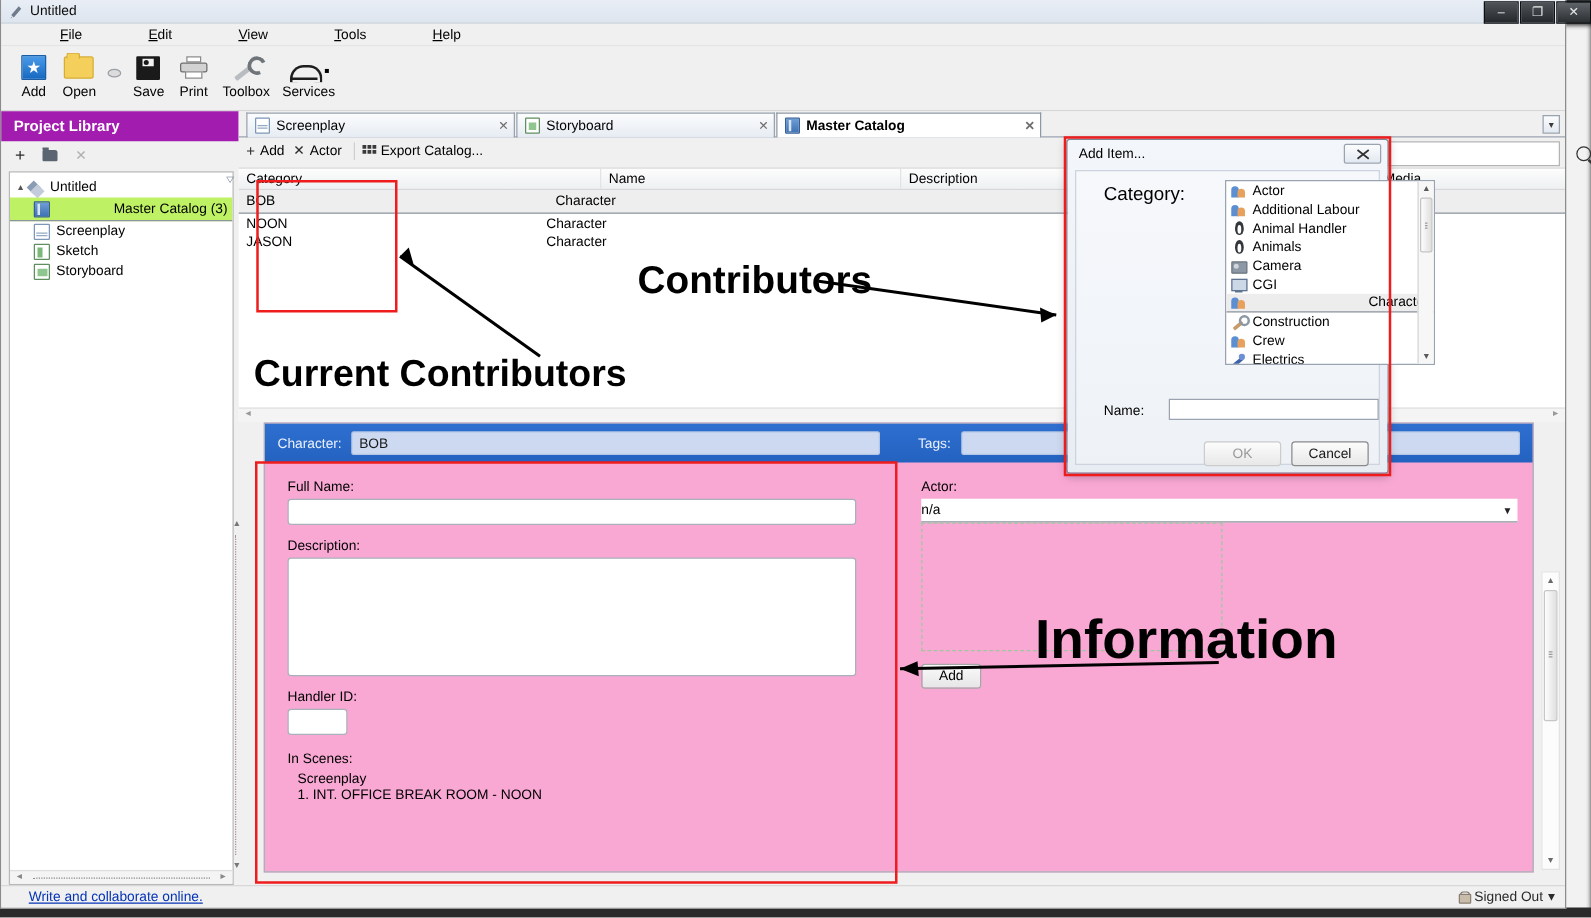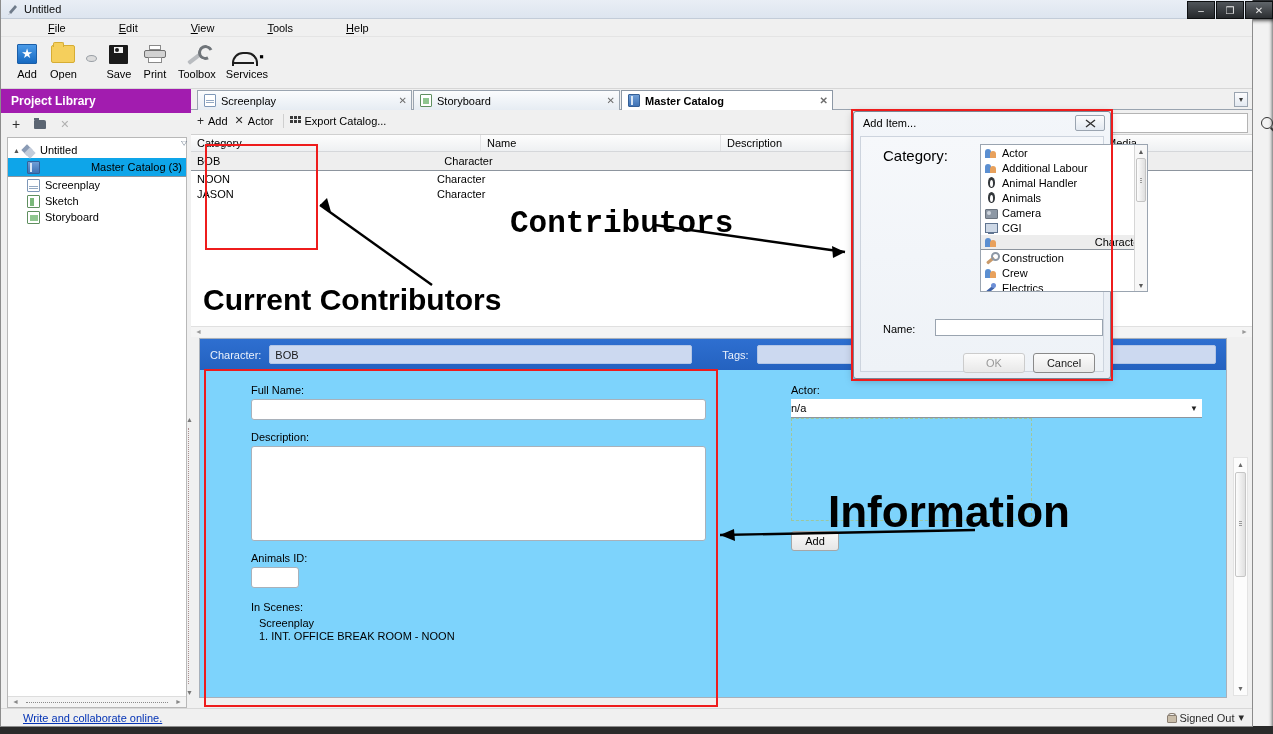--- a/index.html
+++ b/index.html
@@ -131,21 +131,21 @@
   }
   .pl-plus{font-size:14px;color:#2b2b2b;}
   .pl-folder{width:12px;height:9px;background:#5b6572;border-radius:1px 2px 1px 1px;position:relative;}
   .pl-folder:before{content:"";position:absolute;left:0;top:-2px;width:5px;height:2px;background:#5b6572;}
   .pl-x{color:#b0b0b0;font-size:11px;}
   #pl-tree {
     flex:1; margin:2px 4px 0 6px; background:#fff; border:1px solid #b8b8b8;
     padding:4px 0 0 0; overflow:hidden; position:relative;
   }
   .tree-row { display:flex; align-items:center; height:16px; padding-left:5px; font-size:11px; }
-  .tree-row.sel { background:#0ea5e9; }
+  .tree-row.sel { background:#bef264; }
   .tri { width:9px; font-size:7px; color:#555; }
   .tree-ind { padding-left:19px; }
   .t-ic { width:13px; height:13px; margin-right:5px; border-radius:1px; position:relative; flex:none;}
   .t-ic.diamond{ background:none; }
   .t-ic.diamond:before{content:"";position:absolute;left:1px;top:2px;width:8px;height:8px;background:#8a9bb5;transform:rotate(45deg);}
   .t-ic.diamond:after{content:"";position:absolute;left:4px;top:5px;width:8px;height:8px;background:#c3ccda;transform:rotate(45deg);}
   .t-ic.book{background:linear-gradient(#6f9ed6,#3f72b5);border:1px solid #355f96;}
   .t-ic.book:after{content:"";position:absolute;left:2px;top:1px;width:2px;height:9px;background:#d9e6f5;}
   .t-ic.page{background:#fff;border:1px solid #7d97b8;}
   .t-ic.page:after{content:"";position:absolute;left:1px;top:6px;right:1px;height:1px;background:#93a9c4;box-shadow:0 2px 0 #93a9c4;}
@@ -222,36 +222,36 @@
   #table-head .th { display:flex; align-items:center; padding-left:6px; border-right:1px solid #e2e3e5; position:relative;}
   .sort-caret{ position:absolute; left:-10px; color:#6b7a8c; font-size:8px; transform:scaleY(.8);}
   .trow { display:flex; height:15px; font-size:11px; align-items:center;}
   .trow.sel { background:#eeeeee; }
   .trow .td { padding-left:6px; }
   #table-hscroll{ position:absolute; left:0; right:0; bottom:0; height:11px; background:#f4f4f4; border-top:1px solid #e0e0e0;}
   #table-hscroll .arr{position:absolute;top:1px;font-size:7px;color:#999;}
 
   
   #details {
-    position:absolute; left:8px; right:25px; bottom:10px; height:360px;
-    background:#7dd3fc; border:1px solid #a8b0ba;
+    position:absolute; left:20px; right:25px; bottom:10px; height:360px;
+    background:#f9a8d4; border:1px solid #a8b0ba;
   }
   #det-header {
     height:31px; background:linear-gradient(#2e6fd0,#2462c0);
     display:flex; align-items:center; padding:0 10px; gap:8px; color:#fff;
   }
   #det-header .lbl{ font-size:11px; color:#eaf1fb;}
   .det-field {
     height:19px; background:#ccd9f0; border:1px solid #b3c6e6; border-radius:2px;
     font-size:11px; color:#1a1a1a; display:flex; align-items:center; padding:0 5px;
   }
   #det-char-field{ width:423px;}
   #det-tags-field{ flex:1;}
   #det-body{ display:flex; height:327px; }
-  .det-col{ padding:14px 0 0 18px;margin-left:33px; }
+  .det-col{ padding:14px 0 0 18px; }
   .f-label{ font-size:11px; margin-bottom:3px; }
   .inp {
     background:#fff; border:1px solid #a9b1ba; border-radius:3px; height:21px;
   }
   .inp.small{ width:48px; }
   .txta { background:#fff; border:1px solid #a9b1ba; border-radius:3px; height:95px; }
   .sel {
     background:#fff; border-bottom:1px solid #8d959e; height:19px;
     display:flex; align-items:center; justify-content:space-between; font-size:11px; padding-right:4px;
   }
@@ -607,29 +607,29 @@
         </div>
 
         <div id="det-body">
           <div class="det-col" style="width:515px">
             <div class="f-label">Full Name:</div>
             <div class="inp" style="width:455px"></div>
 
             <div class="f-label" style="margin-top:11px">Description:</div>
             <div class="txta" style="width:455px"></div>
 
-            <div class="f-label" style="margin-top:11px">Animals ID:</div>
+            <div class="f-label" style="margin-top:11px">Handler ID:</div>
             <div class="inp small"></div>
 
             <div class="f-label" style="margin-top:13px">In Scenes:</div>
             <div class="scenes-sub" style="padding-left:8px">Screenplay</div>
             <div class="scenes-sub" style="padding-left:8px;margin-top:1px">1. INT. OFFICE BREAK ROOM - NOON</div>
           </div>
 
-          <div class="det-col" style="flex:1;padding-left:10px;padding-right:24px">
+          <div class="det-col" style="flex:1;padding-left:10px;padding-right:12px">
             <div class="f-label">Actor:</div>
             <div class="sel">
               <span>n/a</span>
               <span class="caret">▼</span>
             </div>
 
             <div class="mediabox" style="width:241px"></div>
 
             <div class="btn" style="margin-top:10px">Add</div>
           </div>
@@ -746,15 +746,15 @@
       <polygon points="845,252 832,246 833,258" fill="#000"></polygon>
     </g>
 
     <g>
       <line x1="975" y1="530" x2="720" y2="535" stroke="#000" stroke-width="2.4"></line>
       <polygon points="720,535 734,529 735,541" fill="#000"></polygon>
     </g>
   </svg>
 
   <div class="anno-text" style="left:203px;top:283px;font-size:30px;">Current Contributors</div>
-  <div class="anno-text" style="left:510px;top:206px;font-size:31px;font-family:Liberation Mono, monospace;">Contributors</div>
+  <div class="anno-text" style="left:510px;top:206px;font-size:31px;">Contributors</div>
   <div class="anno-text" style="left:828px;top:487px;font-size:44px;">Information</div>
 </div>
 
 </body></html>

